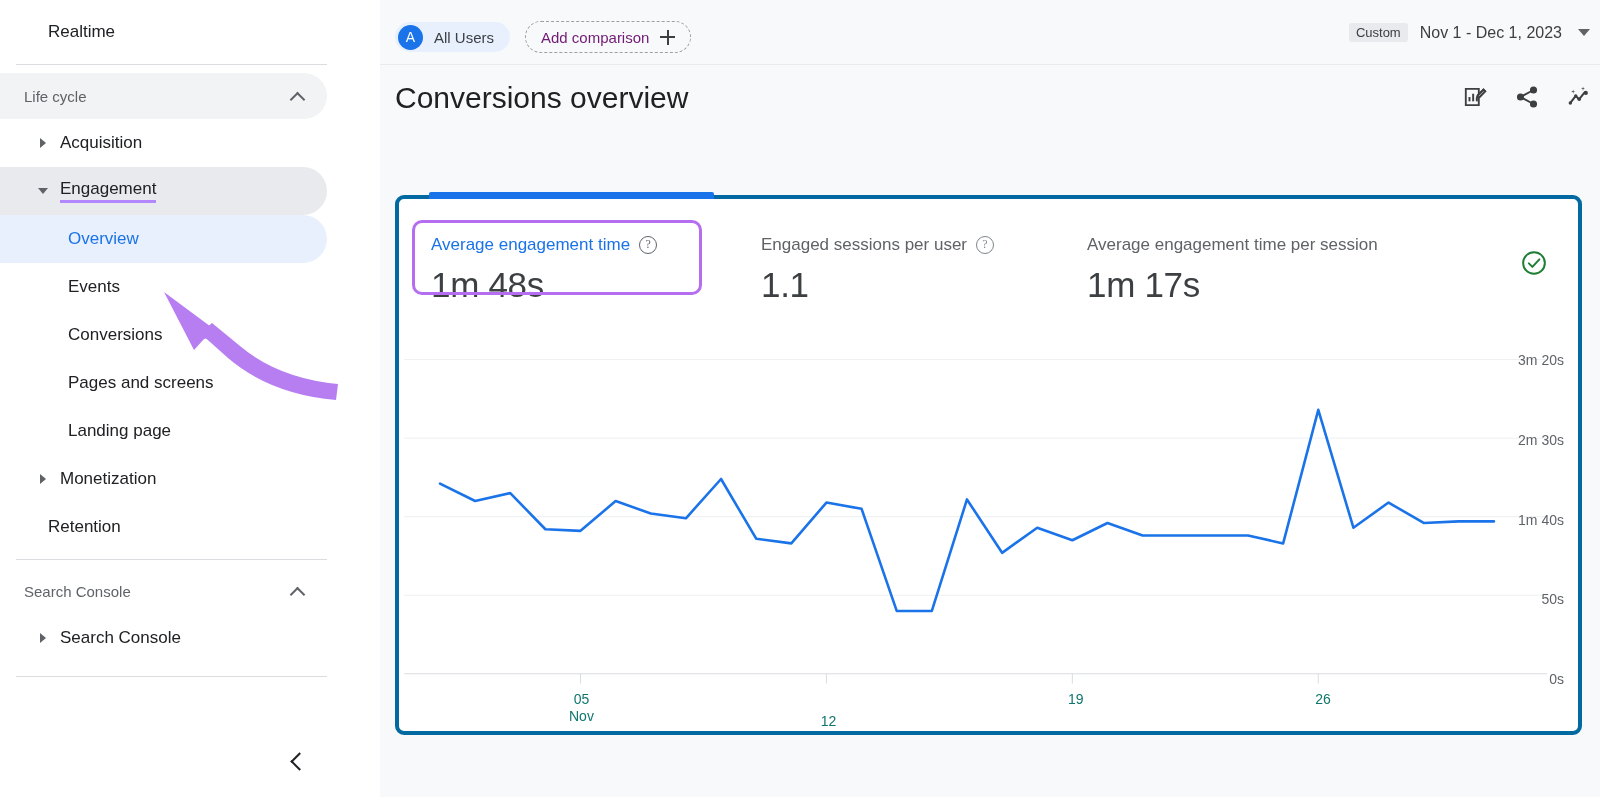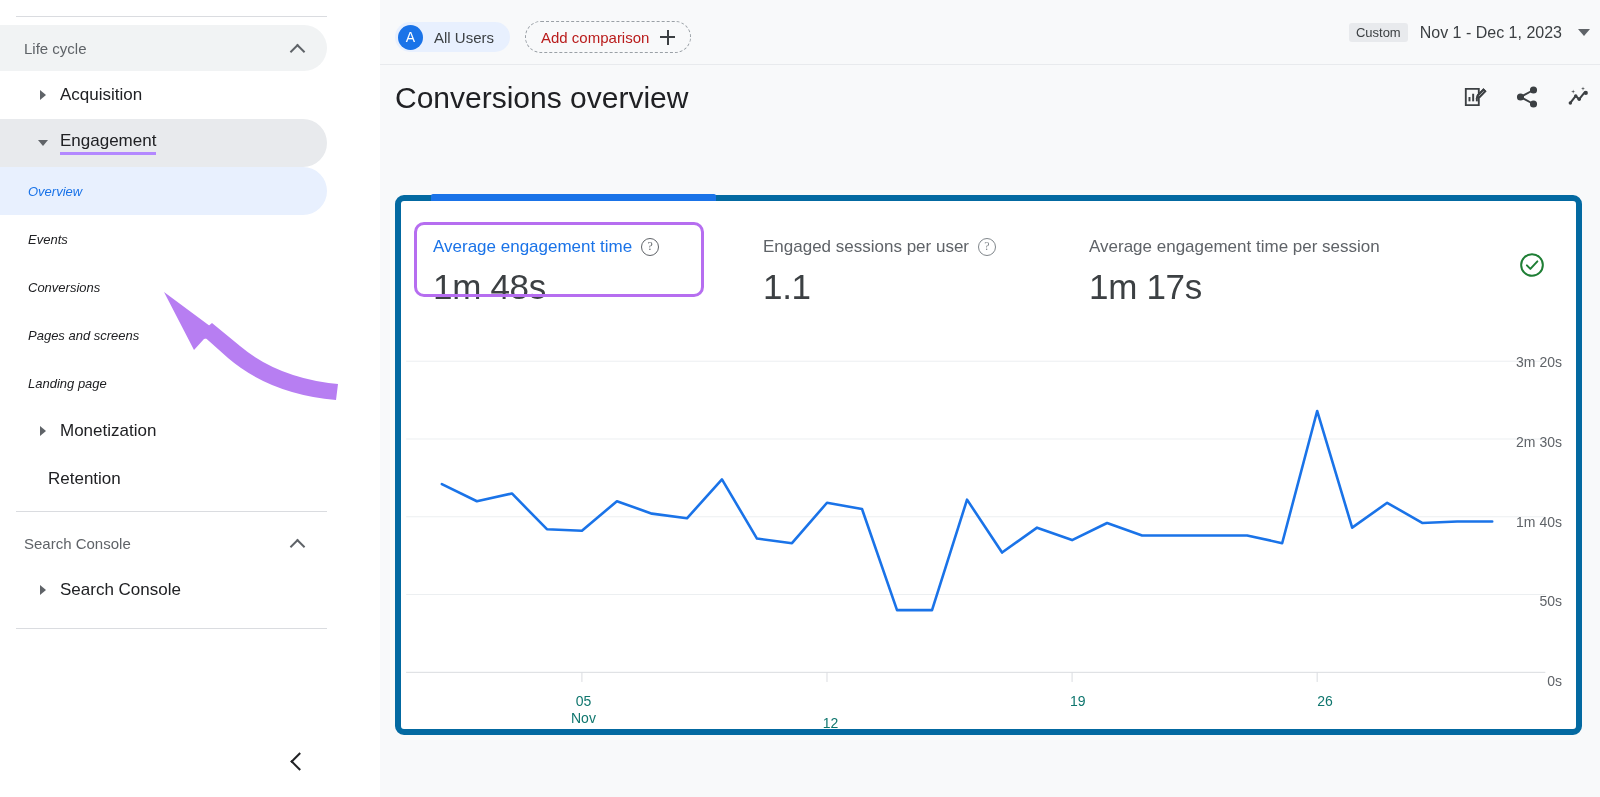--- a/index.html
+++ b/index.html
@@ -31,21 +31,21 @@
     content:""; position:absolute; left:2px; top:1px;
     border-left:6px solid #5f6368; border-top:5px solid transparent; border-bottom:5px solid transparent;
   }
   .nav-item .twisty.down::before {
     content:""; position:absolute; left:0px; top:3px;
     border-top:6px solid #5f6368; border-left:5px solid transparent; border-right:5px solid transparent;
   }
   .nav-item .lbl { white-space:nowrap; }
   .nav-item.top-level { padding-left:24px; }
   .nav-item.no-twisty-pad { padding-left:48px; }
-  .nav-item.child { padding-left:28px; font-size:13px;font-style:italic; }
+  .nav-item.child { padding-left:68px; font-size:17px; }
   .nav-item.selected-parent { background:#e8eaed; }
   .nav-item.selected-child { background:#e8f0fe; color:#1a73e8; }
   .nav-item.selected-parent .lbl {
     border-bottom:3px solid #b388ff; padding-bottom:1px;
   }
 
   .section-head {
     display:flex; align-items:center; justify-content:space-between;
     height:46px; border-radius:0 24px 24px 0; margin-right:53px;
     padding-left:24px; padding-right:22px;
@@ -93,21 +93,21 @@
     margin-right:11px; font-weight:500;
   }
   #all-users-chip .txt { font-size:15px; color:#3c4043; }
 
   #add-comparison {
     position:absolute; left:145px; top:21px;
     display:flex; align-items:center; height:32px;
     border:1px dashed #9aa0a6; border-radius:17px; padding:0 15px; cursor:pointer;
     background:transparent;
   }
-  #add-comparison .txt { font-size:15px; color:#b91c1c; }
+  #add-comparison .txt { font-size:15px; color:#701a75; }
   #add-comparison .plus {
     margin-left:11px; width:15px; height:15px; position:relative;
   }
   #add-comparison .plus::before,
   #add-comparison .plus::after {
     content:""; position:absolute; background:#3c4043;
   }
   #add-comparison .plus::before { left:0; top:6.5px; width:15px; height:1.6px; }
   #add-comparison .plus::after  { top:0; left:6.5px; height:15px; width:1.6px; }
 
@@ -135,21 +135,21 @@
   }
   #head-icons {
     position:absolute; right:8px; top:19px;
     display:flex; align-items:center; gap:26px;
   }
   .hicon { width:26px;height:26px; cursor:pointer; }
 
   
   #card {
     position:absolute; left:15px; top:195px; right:18px; bottom:62px;
-    background:#fff; border:6px solid #0369a1; border-radius:9px;
+    background:#fff; border:4px solid #0369a1; border-radius:9px;
   }
   #blue-tab {
     position:absolute; left:30px; top:-7px; width:285px; height:7px;
     background:#1a73e8; border-radius:2px 2px 0 0;
   }
 
   #metrics { position:absolute; left:0; top:14px; right:0; height:100px; }
   .metric { position:absolute; top:22px; }
   .metric .mlabel {
     font-size:17px; color:#5f6368; display:flex; align-items:center; white-space:nowrap;
@@ -182,20 +182,23 @@
   .xlabel {
     position:absolute; font-size:14px; color:#0f766e; text-align:center;
     white-space:nowrap; line-height:17px;
   }
 </style>
 </head>
 <body>
 
 <div id="sidebar">
 
+  <div class="nav-item no-twisty-pad">
+    <span class="lbl">Realtime</span>
+  </div>
 
   <div class="divider"></div>
 
   <div class="section-head shaded">
     <span>Life cycle</span>
     <span class="chev-up"></span>
   </div>
 
   <div class="nav-item top-level">
     <span class="twisty right"></span>

